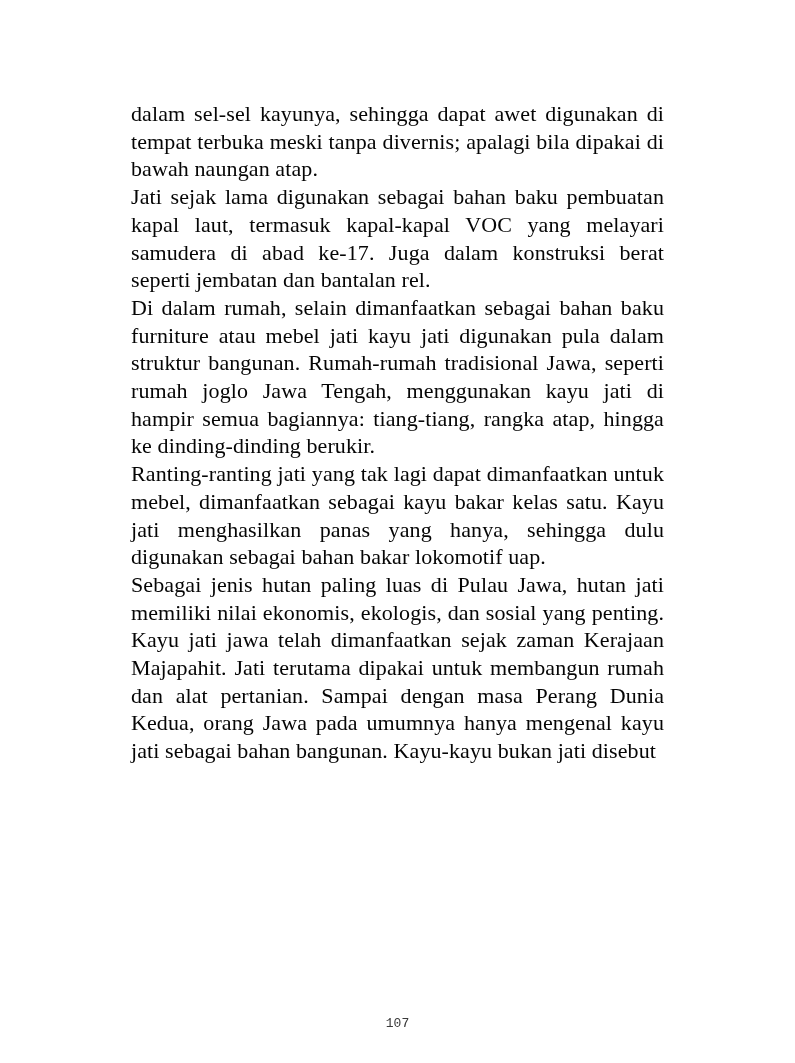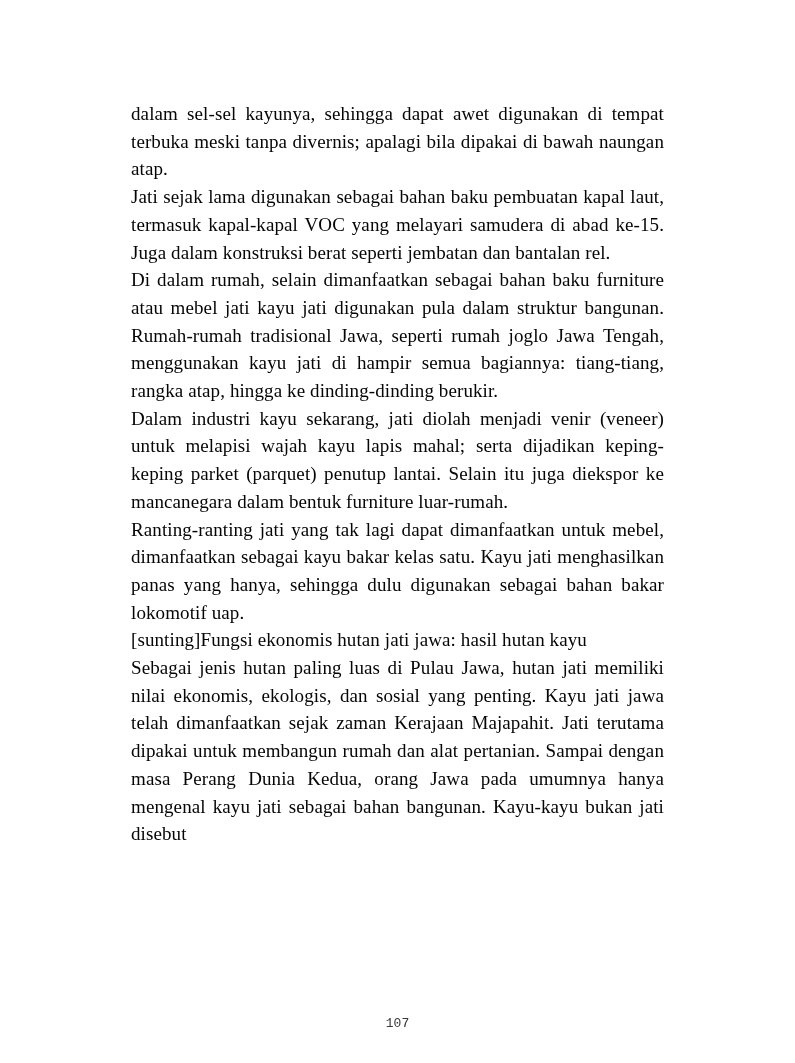--- a/index.html
+++ b/index.html
@@ -18,21 +18,21 @@
   }
   .text-block {
     position: absolute;
     left: 131px;
     top: 100px;
     width: 533px;
   }
   .text-block p {
     margin: 0;
     padding: 0;
-    font-size: 19px;
+    font-size: 22px;
     line-height: 27.7px;
     text-align: justify;
     text-justify: inter-word;
     letter-spacing: 0.1px;
   }
   .page-footer {
     position: absolute;
     left: 0;
     top: 1016px;
     width: 100%;
@@ -41,21 +41,19 @@
     color: #3a3a3a;
     font-family: Liberation Mono, monospace;
   }
 </style>
 </head>
 <body>
 
 <div class="page">
   <div class="text-block">
     <p>dalam sel-sel kayunya, sehingga dapat awet digunakan di tempat terbuka meski tanpa divernis; apalagi bila dipakai di bawah naungan atap.</p>
-    <p>Jati sejak lama digunakan sebagai bahan baku pembuatan kapal laut, termasuk kapal-kapal VOC yang melayari samudera di abad ke-15. Juga dalam konstruksi berat seperti jembatan dan bantalan rel.</p>
+    <p>Jati sejak lama digunakan sebagai bahan baku pembuatan kapal laut, termasuk kapal-kapal VOC yang melayari samudera di abad ke-17. Juga dalam konstruksi berat seperti jembatan dan bantalan rel.</p>
     <p>Di dalam rumah, selain dimanfaatkan sebagai bahan baku furniture atau mebel jati kayu jati digunakan pula dalam struktur bangunan. Rumah-rumah tradisional Jawa, seperti rumah joglo Jawa Tengah, menggunakan kayu jati di hampir semua bagiannya: tiang-tiang, rangka atap, hingga ke dinding-dinding berukir.</p>
-    <p>Dalam industri kayu sekarang, jati diolah menjadi venir (veneer) untuk melapisi wajah kayu lapis mahal; serta dijadikan keping-keping parket (parquet) penutup lantai. Selain itu juga diekspor ke mancanegara dalam bentuk furniture luar-rumah.</p>
     <p>Ranting-ranting jati yang tak lagi dapat dimanfaatkan untuk mebel, dimanfaatkan sebagai kayu bakar kelas satu. Kayu jati menghasilkan panas yang hanya, sehingga dulu digunakan sebagai bahan bakar lokomotif uap.</p>
-    <p>[sunting]Fungsi ekonomis hutan jati jawa: hasil hutan kayu</p>
     <p>Sebagai jenis hutan paling luas di Pulau Jawa, hutan jati memiliki nilai ekonomis, ekologis, dan sosial yang penting. Kayu jati jawa telah dimanfaatkan sejak zaman Kerajaan Majapahit. Jati terutama dipakai untuk membangun rumah dan alat pertanian. Sampai dengan masa Perang Dunia Kedua, orang Jawa pada umumnya hanya mengenal kayu jati sebagai bahan bangunan. Kayu-kayu bukan jati disebut</p>
   </div>
   <div class="page-footer">107</div>
 </div>
 
 </body></html>

